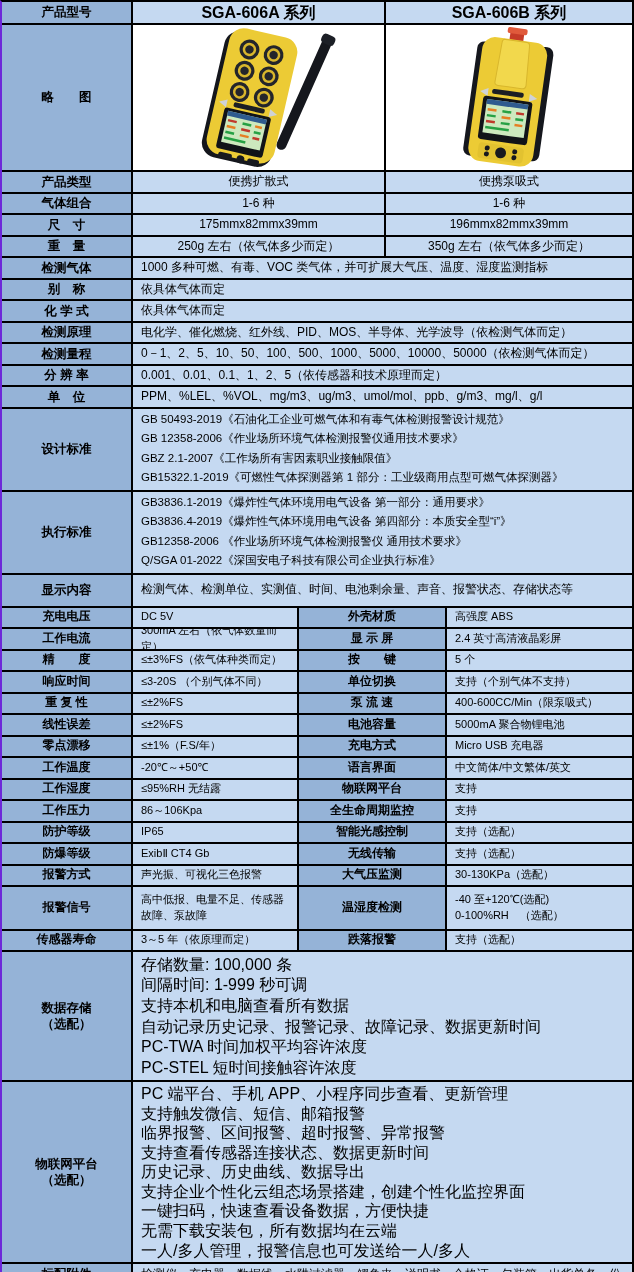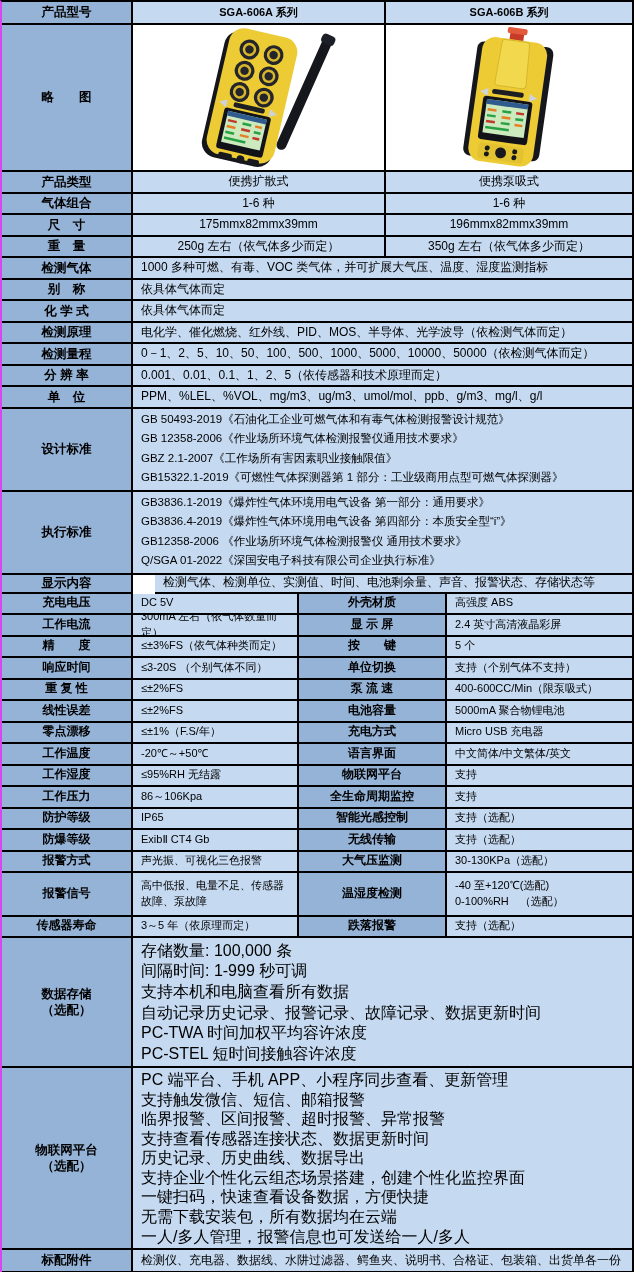--- a/index.html
+++ b/index.html
@@ -5,21 +5,21 @@
   * { margin:0; padding:0; box-sizing:border-box; }
   html,body { background:#ffffff; }
   body {
     width:634px;
     font-family:"Liberation Sans", sans-serif;
     color:#000;
     -webkit-font-smoothing:antialiased;
   }
   .tbl {
     width:634px; height:1272px;
-    border-left:2px solid #d946ef;
+    border-left:2px solid #6d28d9;
     border-top:2px solid #000;
     background:#fff;
     overflow:hidden;
   }
   .row { display:grid; }
   .r3 { grid-template-columns:131px 253px 1fr; }
   .r2 { grid-template-columns:131px 1fr; }
   .r4 { grid-template-columns:131px 166px 148px 1fr; }
   .cell {
     border-right:2px solid #000;
@@ -41,27 +41,27 @@
   .val {
     background:#C5D9F1;
     font-size:12px;
     line-height:1.45;
     padding:0 4px 0 8px;
     white-space:pre-line;
   }
   .r4 .val { font-size:11px; }
   .cen { justify-content:center; padding:0; text-align:center; }
   .imgcell { background:#fff; justify-content:center; padding:0; }
-  .head .val { font-weight:bold; font-size:11px; }
+  .head .val { font-weight:bold; font-size:16px; }
 
   .h-head  { height:23px; }
   .h-sketch{ height:147px; }
   .h1      { height:21.5px; }
   .h-std   { height:83px; }
-  .h-disp  { height:19px;gap:22px; }
+  .h-disp  { height:33px; }
   .paired .row { height:21.5px; }
   .paired .row:nth-last-child(2) { height:43.5px; }
   .h-blk1  { height:130px; }
   .h-blk2  { height:182px; }
   .h-foot  { height:22.5px; }
 
   .lines {
     display:flex; flex-direction:column;
     justify-content:space-around;
     width:100%; height:100%;

